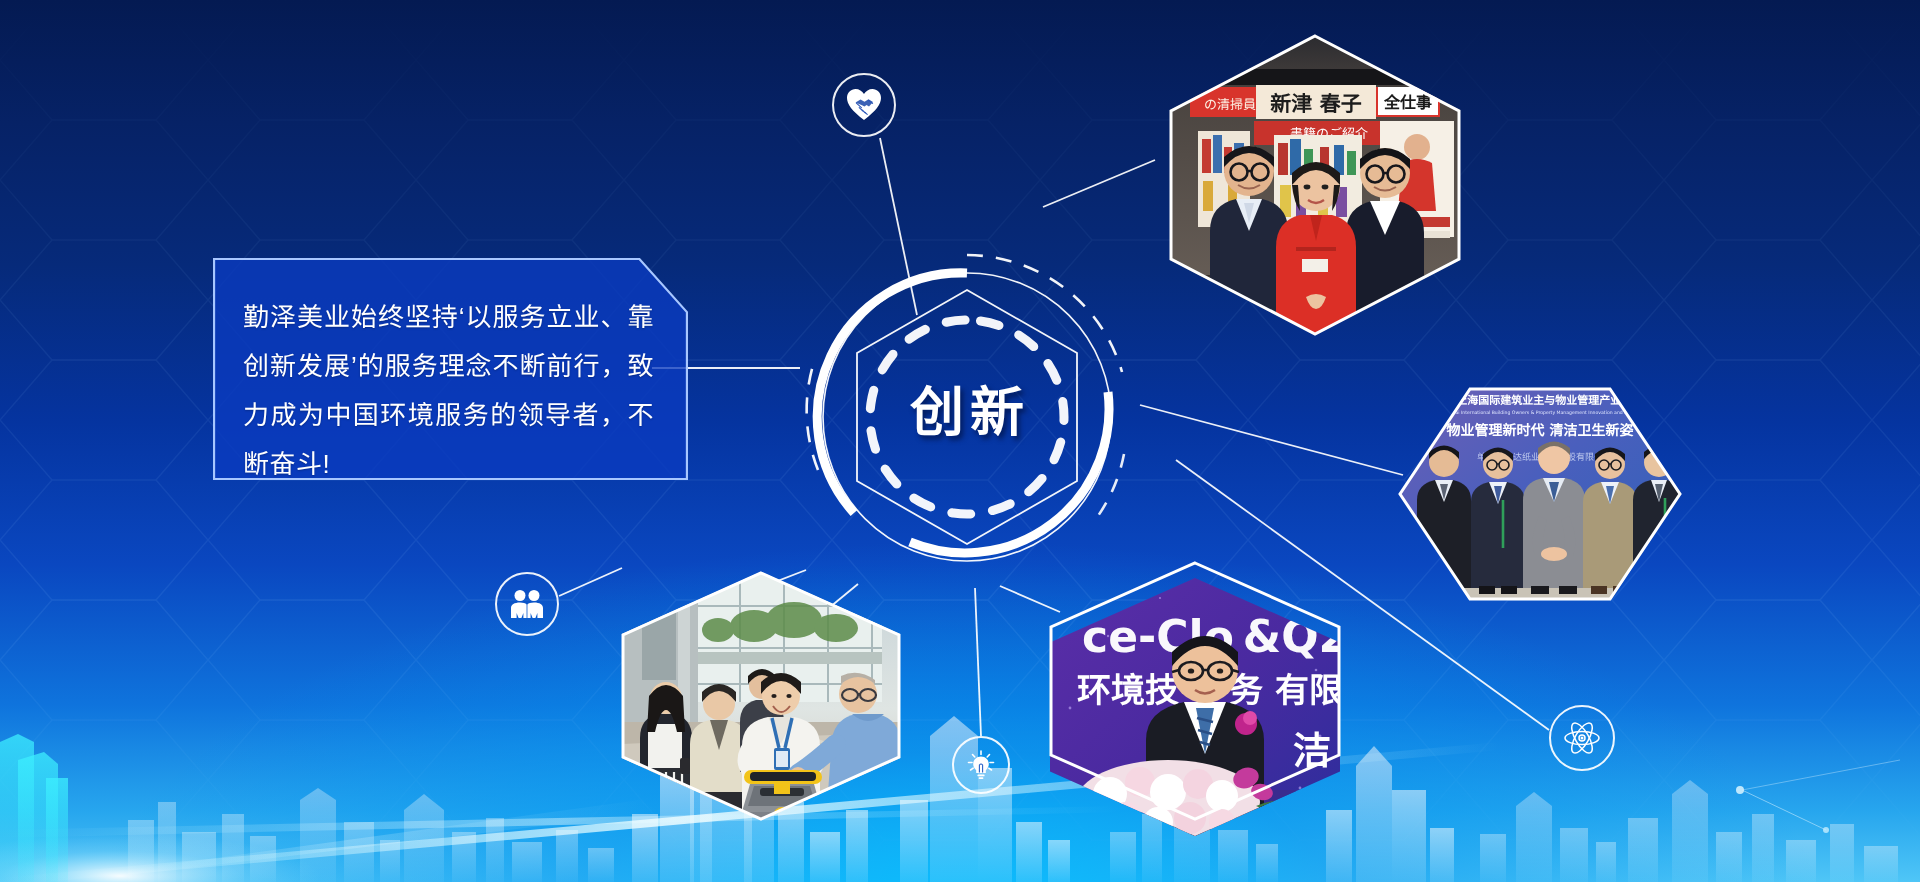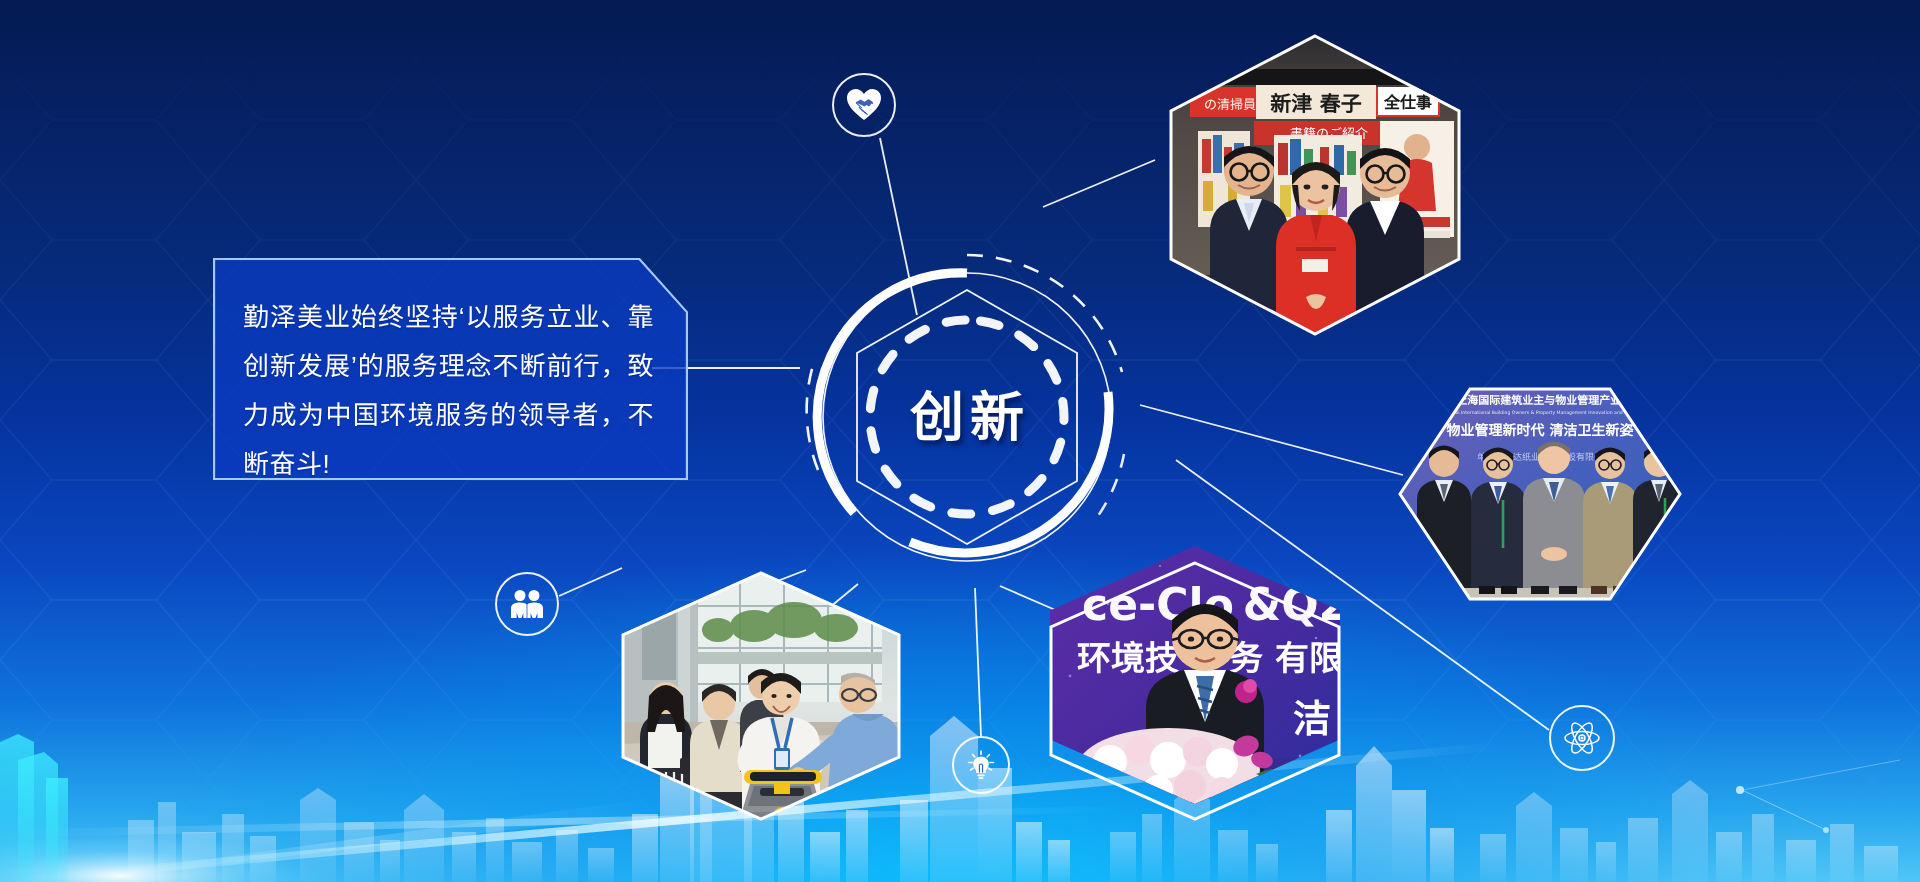--- a/index.html
+++ b/index.html
@@ -74,20 +74,21 @@
     transform:translateY(-50%);
     text-align:center;
     color:#fff;
     font-size:54px;
     font-weight:bold;
     line-height:76px;
     letter-spacing:6px;
     text-indent:6px;
     text-shadow:3px 4px 5px rgba(0,15,60,.65);
     pointer-events:none;
+    font-family:Liberation Mono, monospace;
   }
 
   
   .links{position:absolute;inset:0;width:1920px;height:882px;pointer-events:none;}
 
   
   .node{
     position:absolute;
     border:2px solid rgba(255,255,255,.92);
     border-radius:50%;
@@ -581,21 +582,21 @@
         <rect x="264" y="198" width="16" height="8" fill="#141418"></rect>
       </g>
     </svg>
   </div>
   <div class="hexborder" style="left:1399px;top:388px;width:282px;height:212px;">
     <svg viewBox="0 0 282 212" preserveAspectRatio="none">
       <polygon points="71,1 211,1 281,106 211,211 71,211 1,106" fill="none" stroke="#ffffff" stroke-width="3"></polygon>
     </svg>
   </div>
 
-  <div class="hexphoto" style="left:1050px;top:546px;width:290px;height:258px;">
+  <div class="hexphoto" style="left:1050px;top:578px;width:290px;height:258px;">
     <svg class="photo-inner" viewBox="0 0 290 258" preserveAspectRatio="none">
       <defs>
         <linearGradient id="spkbg" x1="0" y1="0" x2="1" y2="1">
           <stop offset="0%" stop-color="#5b2ea8"></stop>
           <stop offset="50%" stop-color="#4a2aa0"></stop>
           <stop offset="100%" stop-color="#2b2e9c"></stop>
         </linearGradient>
       </defs>
       <rect width="290" height="258" fill="url(#spkbg)"></rect>
 

